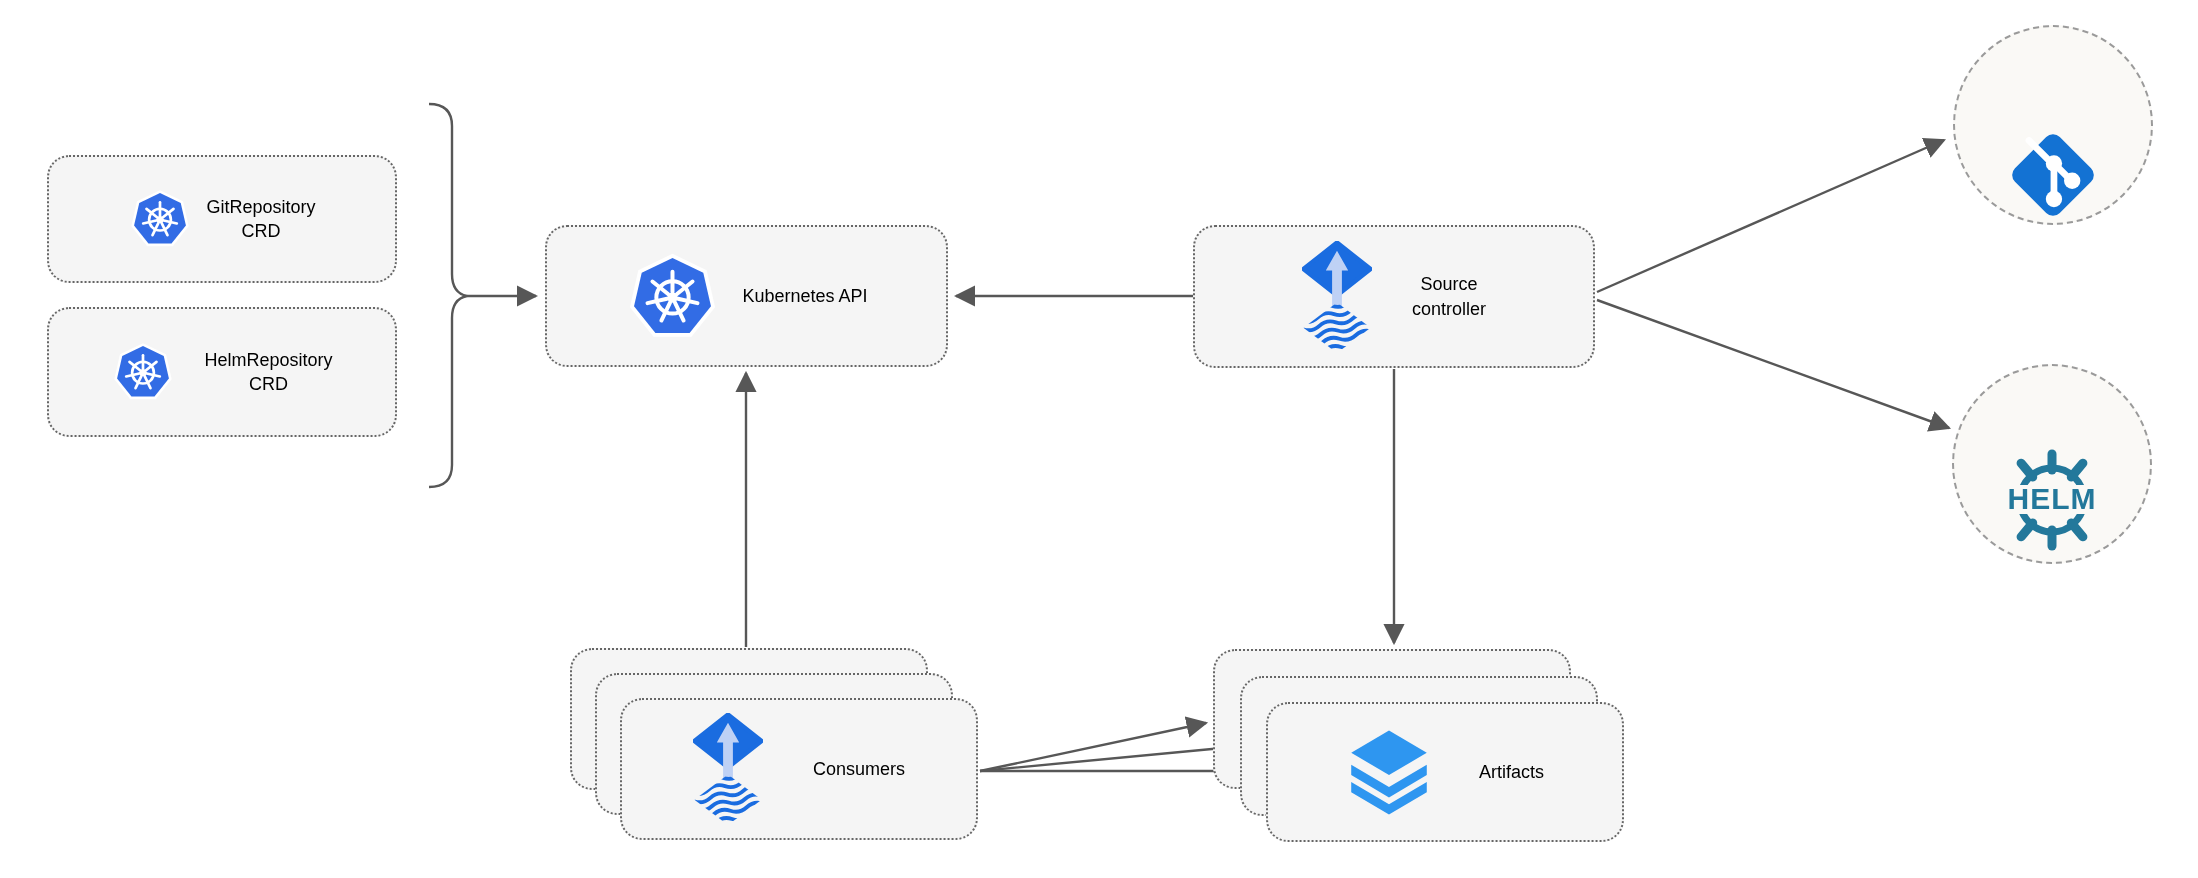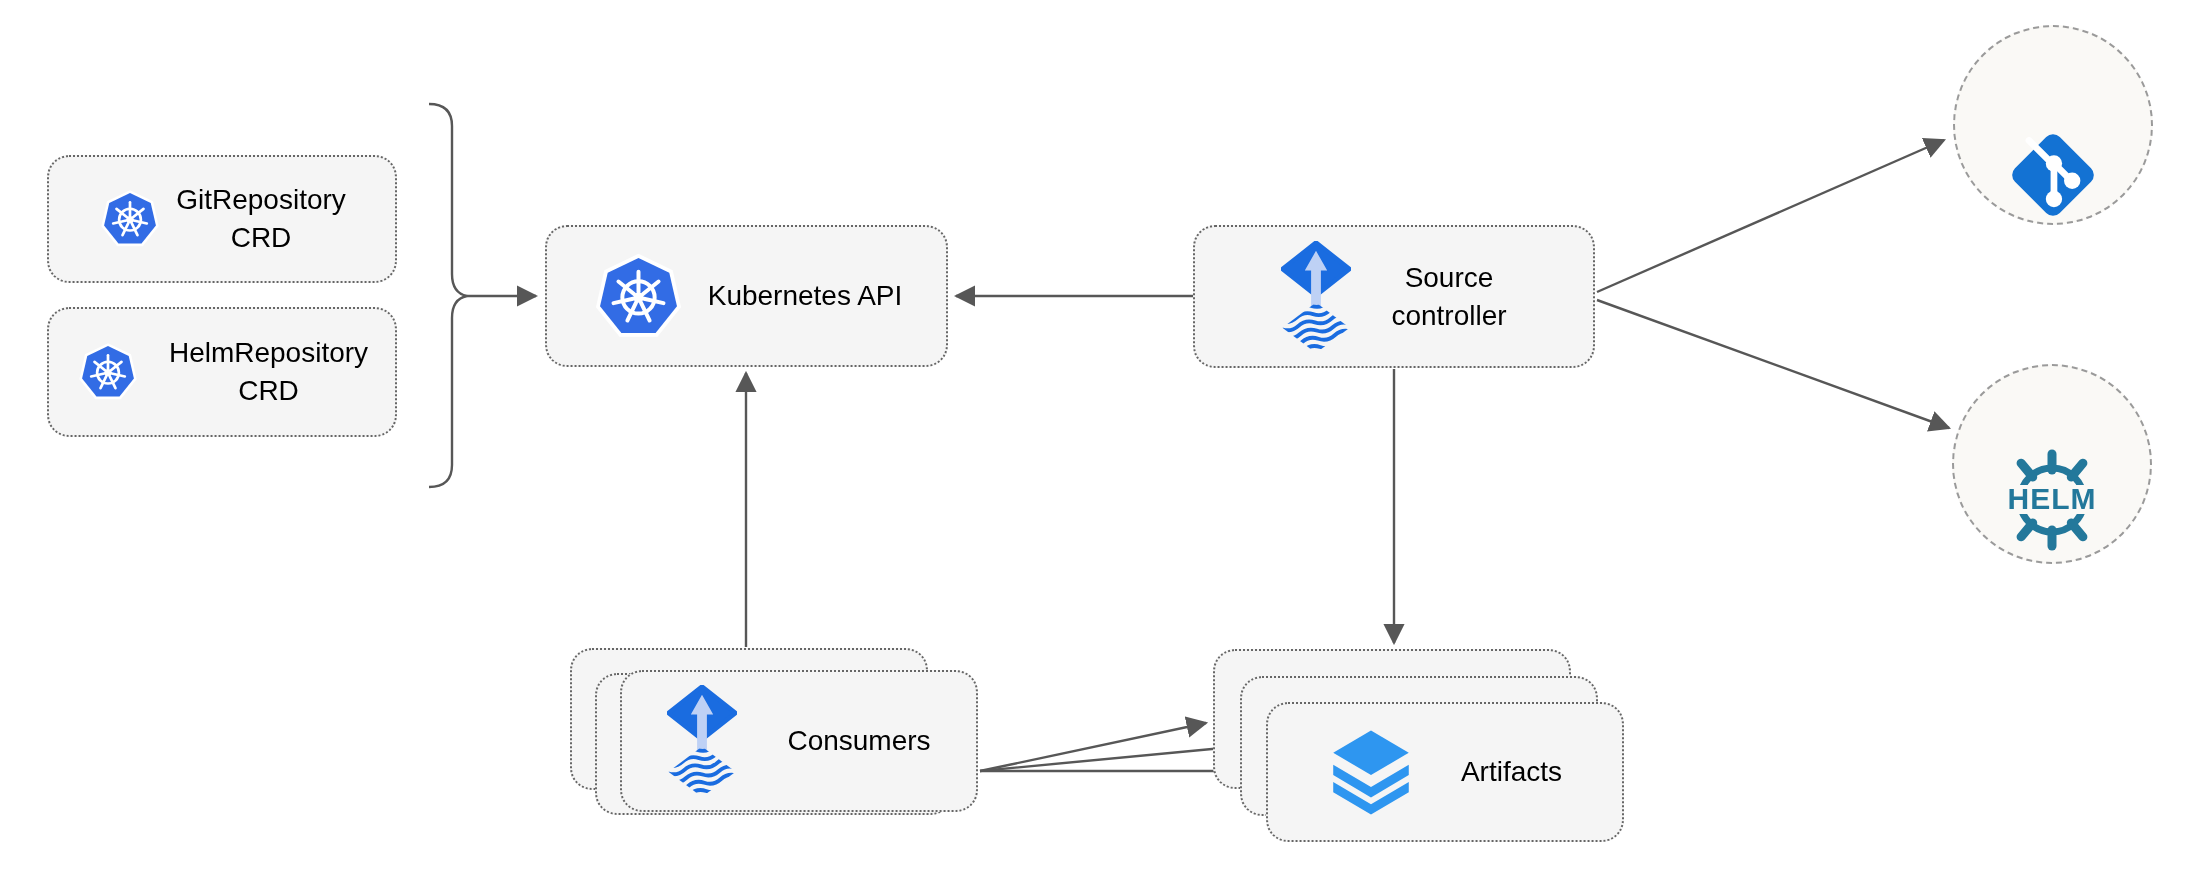--- a/index.html
+++ b/index.html
@@ -8,21 +8,21 @@
   .canvas{position:relative;width:2198px;height:878px;background:#ffffff;overflow:hidden;}
   .connectors{position:absolute;left:0;top:0;width:2198px;height:878px;z-index:1;}
   .node{
     position:absolute;z-index:2;
     background:var(--box-fill,#f5f5f5);
     border:2px dotted var(--box-border,#666666);
     border-radius:22px;
     display:flex;align-items:center;justify-content:center;gap:20px;
   }
   .node .label{
-    font-size:28px;line-height:1.35;color:#000;
+    font-size:18px;line-height:1.35;color:#000;
     white-space:pre-line;text-align:center;
   }
   .stack-ghost{z-index:2;}
   .stack-front{z-index:3;}
   .circle{
     position:absolute;z-index:2;width:200px;height:200px;border-radius:50%;
     background:var(--circle-fill,#faf9f6);
     border:2.5px dashed var(--circle-border,#9a9a9a);
     display:flex;align-items:flex-end;justify-content:center;
   }
@@ -138,21 +138,21 @@
 
   <div class="node" style="left:545px;top:225px;width:403px;height:142px;gap:22px">
     <svg class="icon" width="95" height="95">
         <use href="#sym-k8s"></use>
       </svg>
     <div class="label">Kubernetes API</div>
   </div>
 
   <div class="node stack-ghost" style="left:570px;top:648px;width:358px;height:142px"></div>
   <div class="node stack-ghost" style="left:595px;top:673px;width:358px;height:142px"></div>
-  <div class="node stack-front" style="left:620px;top:670px;width:358px;height:142px;gap:50px">
+  <div class="node stack-front" style="left:620px;top:698px;width:358px;height:142px;gap:50px">
     <svg class="icon" width="70" height="112">
         <use href="#sym-flux"></use>
       </svg>
     <div class="label">Consumers</div>
   </div>
 
   <div class="node stack-ghost" style="left:1213px;top:649px;width:358px;height:140px"></div>
   <div class="node stack-ghost" style="left:1240px;top:676px;width:358px;height:140px"></div>
   <div class="node stack-front" style="left:1266px;top:702px;width:358px;height:140px;gap:47px">
     <svg class="icon" width="86" height="91">

